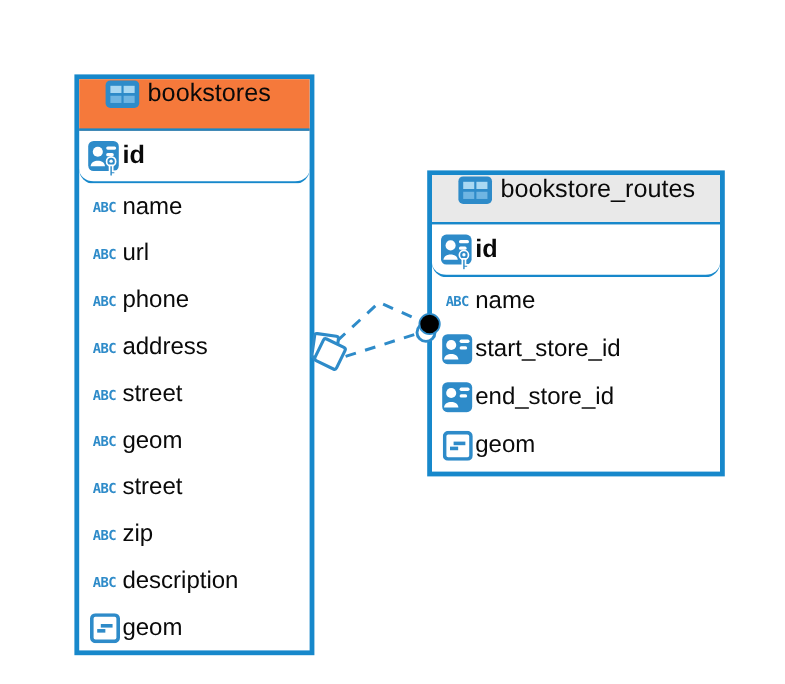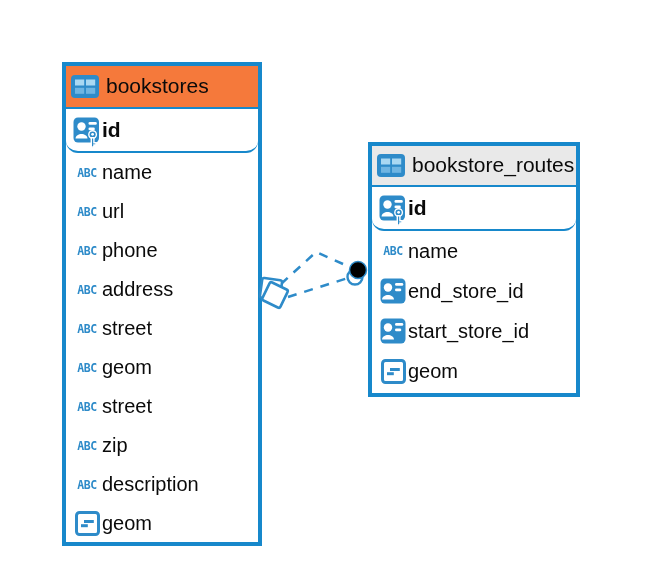--- a/index.html
+++ b/index.html
@@ -20,24 +20,24 @@
     color:var(--text-black);
   }
   .erd-table{
     position:absolute;
     box-sizing:border-box;
     background:#fff;
     border:4px solid var(--accent-blue);
     display:flex;flex-direction:column;
   }
   .tbl-bookstores{left:62px;top:62px;width:200px;height:484px;}
-  .tbl-routes{left:368px;top:142px;width:212px;height:255px;}
+  .tbl-routes{left:356px;top:142px;width:248px;height:255px;}
   .tbl-header{
-    display:flex;align-items:center;
-    padding:0 4px;
+    display:flex;align-items:flex-start;
+    padding:0 21px;
     border-bottom:2.5px solid var(--accent-blue);
     font-size:21px;
     flex:0 0 auto;
     box-sizing:border-box;
   }
   .tbl-bookstores .tbl-header{height:42.5px;background:var(--header-orange);}
   .tbl-routes .tbl-header{height:40.5px;background:var(--header-gray);}
   .pk-row{
     display:flex;align-items:center;
     padding:0 6px;
@@ -216,33 +216,33 @@
   <div class="col-row">
     <span class="icon-slot">
       <svg width="26" height="26" viewBox="0 0 26 26">
         <rect x="0.5" y="0.5" width="25" height="25" rx="4.5" style="fill:var(--icon-blue)"></rect>
         <circle cx="8" cy="9.5" r="4.2" fill="#fff"></circle>
         <path d="M2 21.5 C2.5 15.5 13.5 15.5 14 21.5 Z" fill="#fff"></path>
         <rect x="15" y="5" width="8.3" height="2.8" rx="1.4" fill="#fff"></rect>
         <rect x="15" y="10.5" width="6.3" height="2.8" rx="1.4" fill="#fff"></rect>
       </svg>
     </span>
-    <span class="col-name">end_store_id</span>
+    <span class="col-name">start_store_id</span>
   </div>
   <div class="col-row">
     <span class="icon-slot">
       <svg width="26" height="26" viewBox="0 0 26 26">
         <rect x="0.5" y="0.5" width="25" height="25" rx="4.5" style="fill:var(--icon-blue)"></rect>
         <circle cx="8" cy="9.5" r="4.2" fill="#fff"></circle>
         <path d="M2 21.5 C2.5 15.5 13.5 15.5 14 21.5 Z" fill="#fff"></path>
         <rect x="15" y="5" width="8.3" height="2.8" rx="1.4" fill="#fff"></rect>
         <rect x="15" y="10.5" width="6.3" height="2.8" rx="1.4" fill="#fff"></rect>
       </svg>
     </span>
-    <span class="col-name">start_store_id</span>
+    <span class="col-name">end_store_id</span>
   </div>
   <div class="col-row">
     <span class="icon-slot">
       <svg width="25" height="25" viewBox="0 0 25 25">
         <rect x="1.5" y="1.5" width="22" height="22" rx="3" fill="#fff" style="stroke:var(--icon-blue)" stroke-width="3"></rect>
         <rect x="9" y="9" width="9.8" height="3" style="fill:var(--icon-blue)"></rect>
         <rect x="6" y="13.2" width="6.8" height="3" style="fill:var(--icon-blue)"></rect>
       </svg>
     </span>
     <span class="col-name">geom</span>

